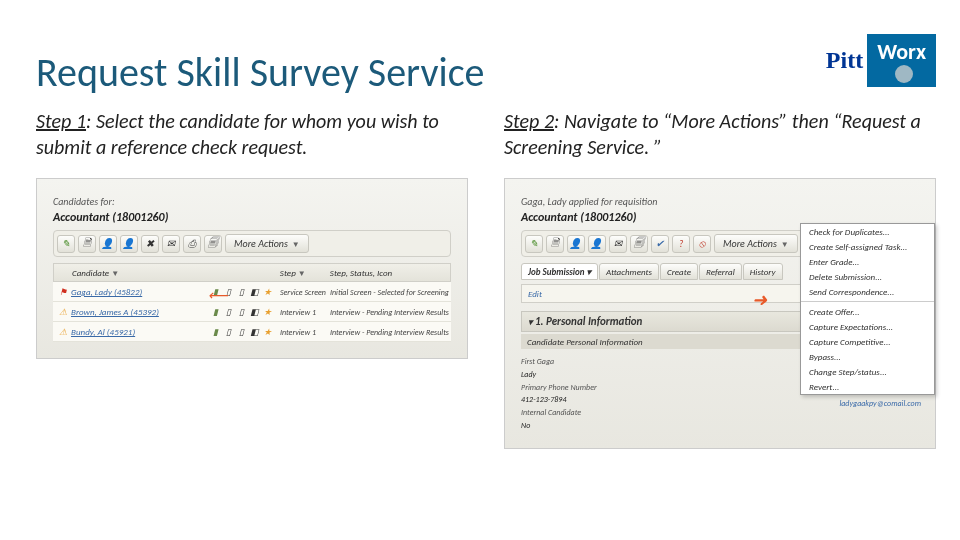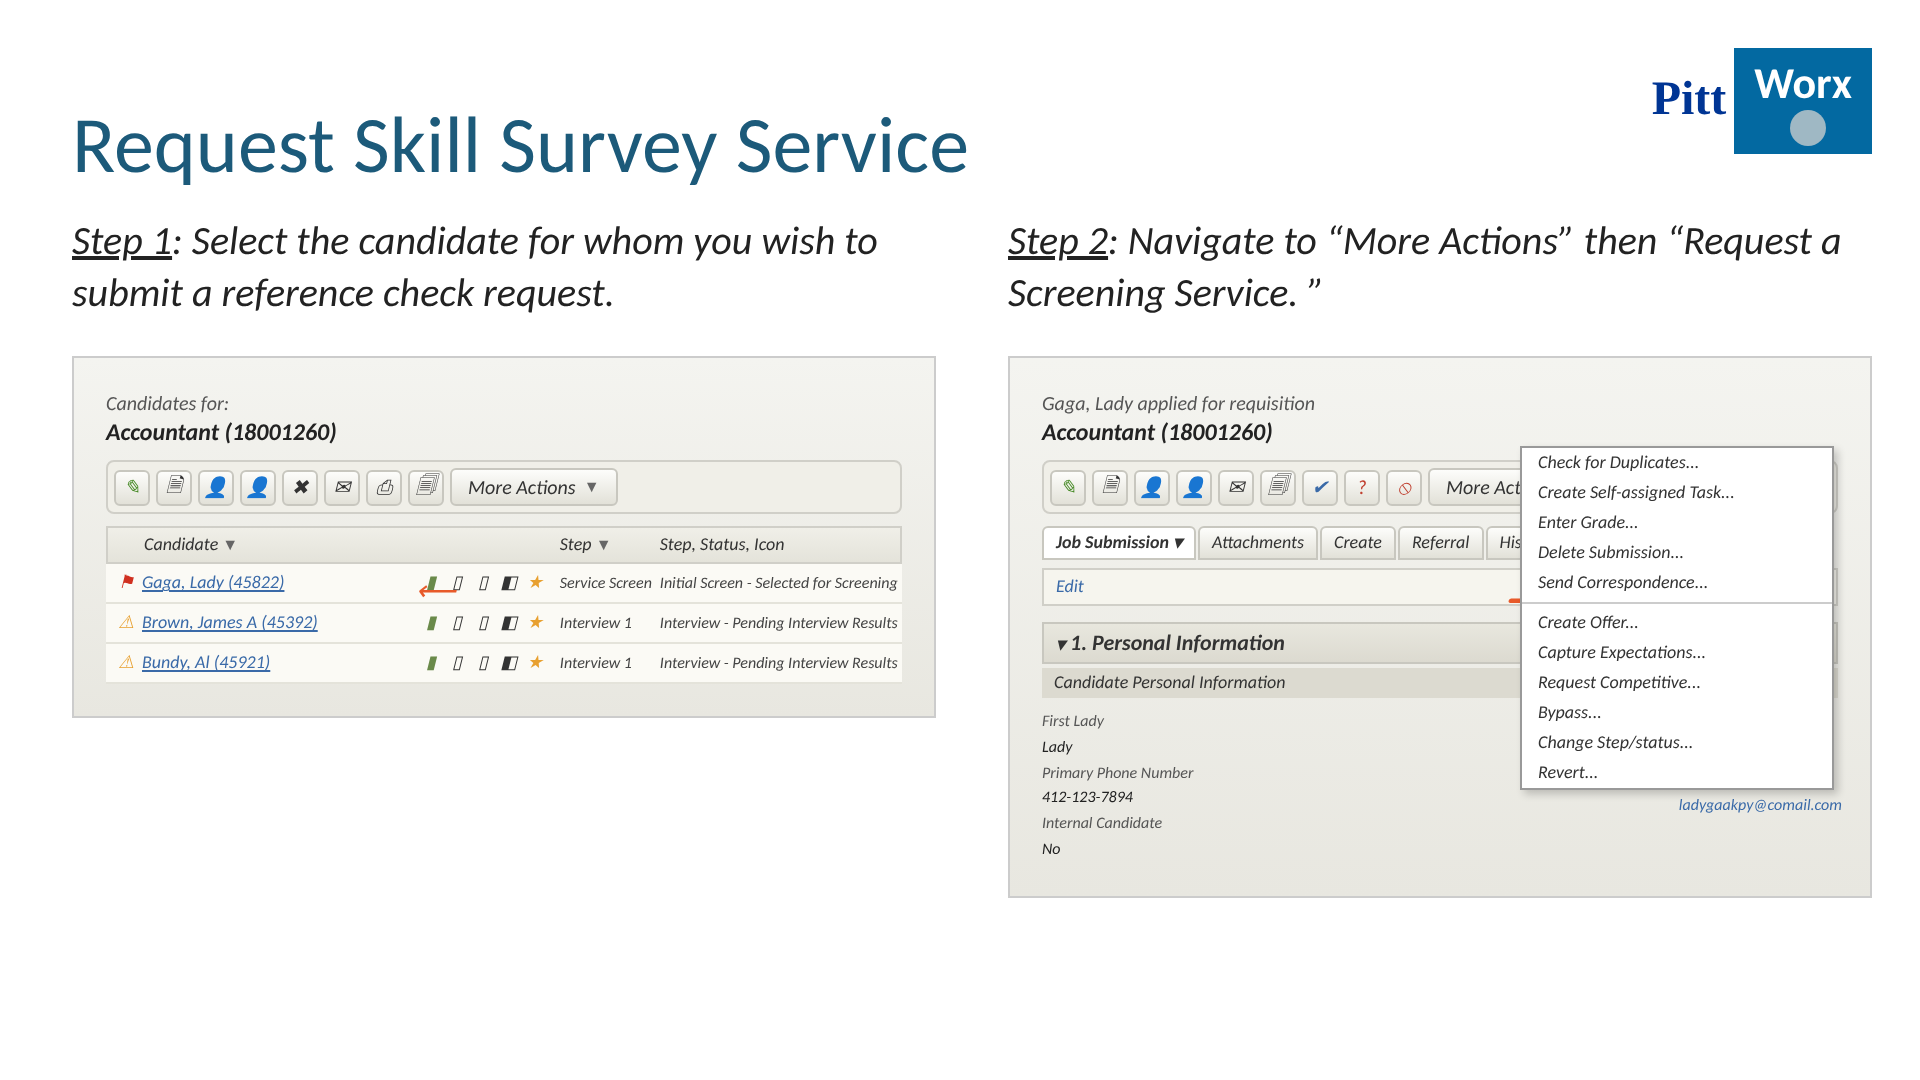--- a/index.html
+++ b/index.html
@@ -1,17 +1,17 @@
 <!DOCTYPE html>
 <html><head>
 <meta charset="utf-8">
 <style>
 * { box-sizing: border-box; margin: 0; padding: 0; }
 body { width: 960px; height: 540px; background: #fff; font-family: Calibri, Arial, sans-serif; position: relative; }
-.logo { position: absolute; top: 24px; right: 24px; display: flex; align-items: center; }
+.logo { position: absolute; top: 34px; right: 24px; display: flex; align-items: center; }
 .logo-pitt { font-family: Georgia, serif; font-size: 24px; font-weight: bold; color: #003594; margin-right: 4px; }
 .logo-worx { background: #0369a1; color: #fff; padding: 4px 10px; font-size: 22px; font-weight: 700; display: flex; align-items: center; flex-direction: column; }
 .logo-gear { width: 18px; height: 18px; background: #9fb8c4; border-radius: 50%; margin-left: 4px; }
 .title { position: absolute; top: 48px; left: 36px; font-size: 40px; color: #1c5a7a; font-weight: 400; }
 .columns { position: absolute; top: 108px; left: 36px; right: 24px; bottom: 12px; display: flex; gap: 36px; }
 .col { flex: 1; font-style: italic; }
 .step-text { font-size: 20px; color: #222; line-height: 1.3; margin-bottom: 18px; }
 .step-label { text-decoration: underline; }
 .app-box { background: linear-gradient(#f4f4f0, #e8e7e0); border: 1px solid #ccc; font-size: 10px; color: #333; padding: 16px; }
 .app-header { font-size: 10px; color: #555; margin-bottom: 2px; }
@@ -43,21 +43,21 @@
 .row-status { flex: 1.2; font-size: 8px; color: #444; }
 .arrow-annot { position: absolute; right: -18px; top: 1px; color: #e85a2a; font-size: 14px; pointer-events: none; }
 .tabs { display: flex; gap: 1px; margin-bottom: 4px; }
 .tab { background: linear-gradient(#fdfdfb, #e2e1d8); border: 1px solid #c8c7bf; border-radius: 3px 3px 0 0; padding: 2px 6px; font-size: 9px; }
 .tab.active { background: #fff; font-weight: bold; }
 .subtab { background: #f6f5ee; border: 1px solid #d0cfc8; padding: 3px 6px; font-size: 9px; color: #3a6aa8; margin-bottom: 8px; }
 .section-bar { background: linear-gradient(#e8e7de, #dcdad0); border: 1px solid #c8c7bf; padding: 3px 6px; font-weight: bold; font-size: 11px; margin-bottom: 2px; }
 .section-sub { background: #dcdad0; padding: 2px 6px; font-size: 9px; margin-bottom: 6px; }
 .fields { font-size: 8px; color: #555; line-height: 1.6; }
 .fval { color: #222; }
-.menu-pop { position: absolute; top: 44px; right: 18px; width: 157px; background: #fff; border: 1px solid #999; box-shadow: 2px 2px 4px rgba(0,0,0,0.2); font-size: 9px; z-index: 5; }
+.menu-pop { position: absolute; top: 44px; right: 0; width: 135px; background: #fff; border: 1px solid #999; box-shadow: 2px 2px 4px rgba(0,0,0,0.2); font-size: 9px; z-index: 5; }
 .menu-item { padding: 2px 8px; color: #333; }
 .menu-item.hl { background: #d8e6f2; }
 .menu-sep { border-top: 1px solid #ccc; margin: 2px 0; }
 .arrow2 { position: absolute; right: 168px; top: 110px; color: #e85a2a; font-size: 18px; pointer-events: none; }
 .col2-box { position: relative; }
 .small-link { color: #3a6aa8; font-size: 8px; text-align: right; padding-right: 4px; position: absolute; right: 10px; bottom: 40px; }
 </style>
 </head>
 <body>
 
@@ -178,36 +178,36 @@
           <span class="tab">Create</span>
           <span class="tab">Referral</span>
           <span class="tab">History</span>
         </div>
       <div class="subtab">Edit</div>
       <div class="section-bar">
         <span style="font-size:9px;">▾</span> <span>1. Personal Information</span>
       </div>
       <div class="section-sub">Candidate Personal Information</div>
       <div class="fields" id="fields2">
-          <div><span>First Lady</span><br><span class="fval">Lady</span></div>
+          <div><span>First Gaga</span><br><span class="fval">Lady</span></div>
           <div><span>Primary Phone Number</span><br><span class="fval">412-123-7894</span></div>
           <div><span>Internal Candidate</span><br><span class="fval">No</span></div>
         </div>
       <div class="small-link">ladygaakpy@comail.com</div>
 
       <div class="menu-pop" id="menu2">
           <div class="menu-item">Check for Duplicates...</div>
           <div class="menu-item">Create Self-assigned Task...</div>
           <div class="menu-item">Enter Grade...</div>
           <div class="menu-item">Delete Submission...</div>
           <div class="menu-item">Send Correspondence...</div>
           <div class="menu-sep"></div>
           <div class="menu-item">Create Offer...</div>
           <div class="menu-item">Capture Expectations...</div>
-          <div class="menu-item">Request Competitive...</div>
+          <div class="menu-item">Capture Competitive...</div>
           <div class="menu-item">Bypass...</div>
           <div class="menu-item">Change Step/status...</div>
           <div class="menu-item">Revert...</div>
         </div>
       <div class="arrow2">➜</div>
     </div>
   </div>
 </div>
 
 </body></html>

